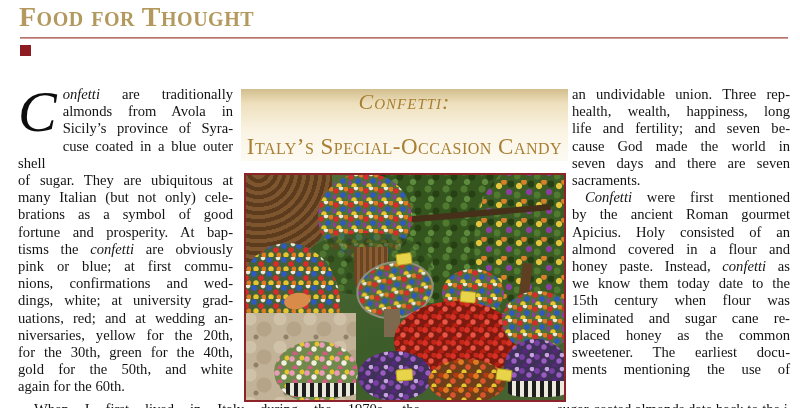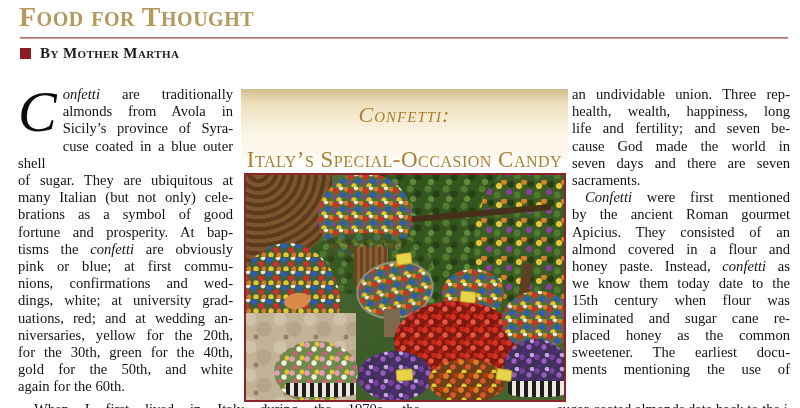--- a/index.html
+++ b/index.html
@@ -38,21 +38,21 @@
   .partial{position:absolute;font-size:14.6px;line-height:17.2px;white-space:nowrap;overflow:hidden;}
   .partial-left{left:34px;top:401px;width:386px;text-align:justify;text-align-last:justify;white-space:normal;height:7px;}
   .partial-right{left:557px;top:401px;width:233px;height:7px;}
 
   
   .banner{
     position:absolute;left:241px;top:89px;width:327px;height:72px;
     background:linear-gradient(#d2bd8d,#eee0bd 20%,#faf4e4 60%,#fdfaf2 100%);
     text-align:center;color:#a87f33;
   }
-  .banner-line1{font-variant:small-caps;font-style:italic;font-size:22px;letter-spacing:1px;padding-top:13px;font-family:Liberation Serif, serif;}
+  .banner-line1{font-variant:small-caps;font-style:italic;font-size:22px;letter-spacing:1px;padding-top:0;font-family:Liberation Serif, serif;}
   .banner-line2{font-variant:small-caps;font-size:23px;letter-spacing:.5px;margin-top:19px;}
 
   .photo{
     position:absolute;left:244px;top:173px;width:318px;height:225px;
     border:2px solid #8c2329;overflow:hidden;
     background:linear-gradient(150deg,#57713c,#3c5c2a 60%,#4a6433);
   }
   .photo > div{position:absolute;}
   .rnd{border-radius:50%;}
 
@@ -120,21 +120,20 @@
 </style>
 </head>
 <body>
 
 <div class="page">
 
   <h1 class="section-title">Food for Thought</h1>
   <div class="header-rule"></div>
   <div class="byline-row">
     <span class="byline-square"></span>
-    <span class="byline-text">By Mother Martha</span>
   </div>
 
   <section class="col col-left">
     <span class="dropcap">C</span>
     <div>
         <div class="line"><i>onfetti</i> are traditionally</div>
         <div class="line">almonds from Avola in</div>
         <div class="line">Sicily’s province of Syra-</div>
         <div class="line">cuse coated in a blue outer shell</div>
         <div class="line">of sugar. They are ubiquitous at</div>
@@ -198,21 +197,21 @@
 
   <section class="col col-right">
       <div class="line">an undividable union. Three rep-</div>
       <div class="line">health, wealth, happiness, long</div>
       <div class="line">life and fertility; and seven be-</div>
       <div class="line">cause God made the world in</div>
       <div class="line">seven days and there are seven</div>
       <div class="line last">sacraments.</div>
       <div class="line indent"><i>Confetti</i> were first mentioned</div>
       <div class="line">by the ancient Roman gourmet</div>
-      <div class="line">Apicius. They consisted of an</div>
+      <div class="line">Apicius. Holy consisted of an</div>
       <div class="line">almond covered in a flour and</div>
       <div class="line">honey paste. Instead, <i>confetti</i> as</div>
       <div class="line">we know them today date to the</div>
       <div class="line">15th century when flour was</div>
       <div class="line">eliminated and sugar cane re-</div>
       <div class="line">placed honey as the common</div>
       <div class="line">sweetener. The earliest docu-</div>
       <div class="line">ments mentioning the use of</div>
     </section>
 

